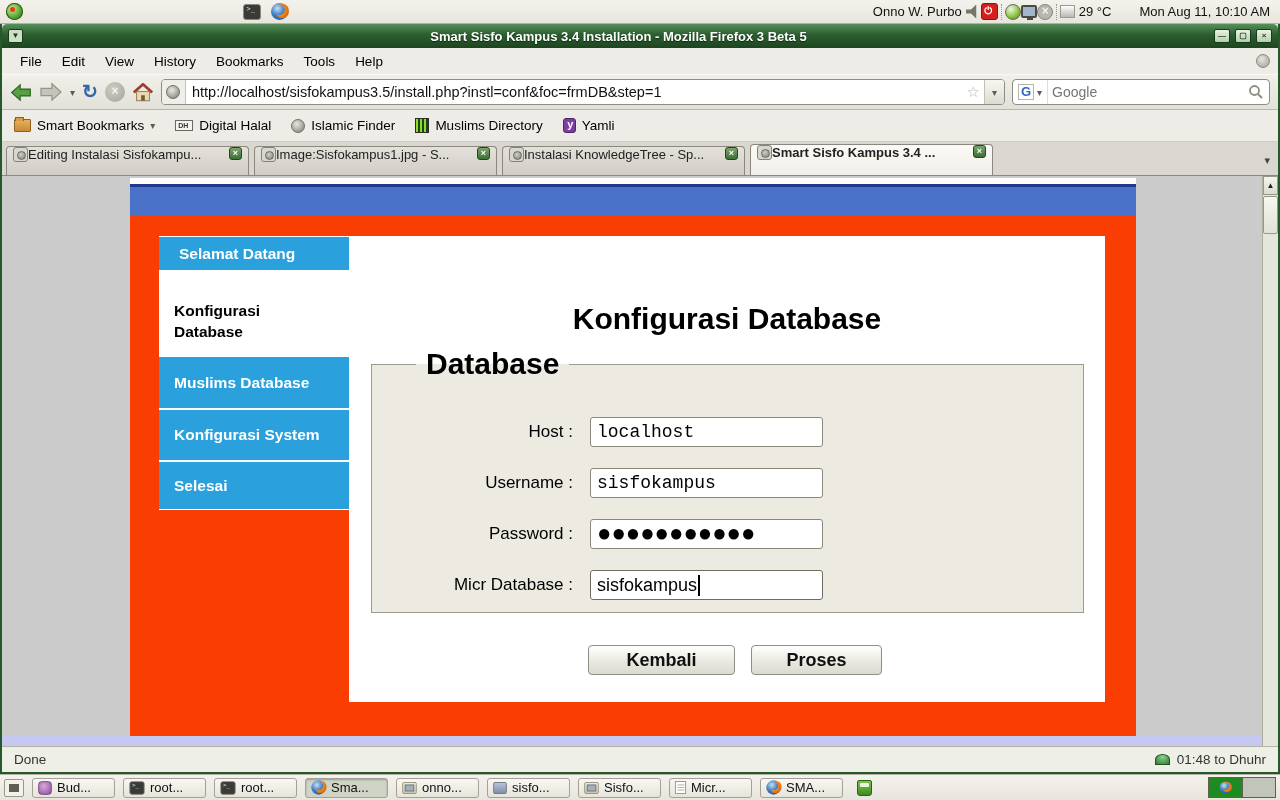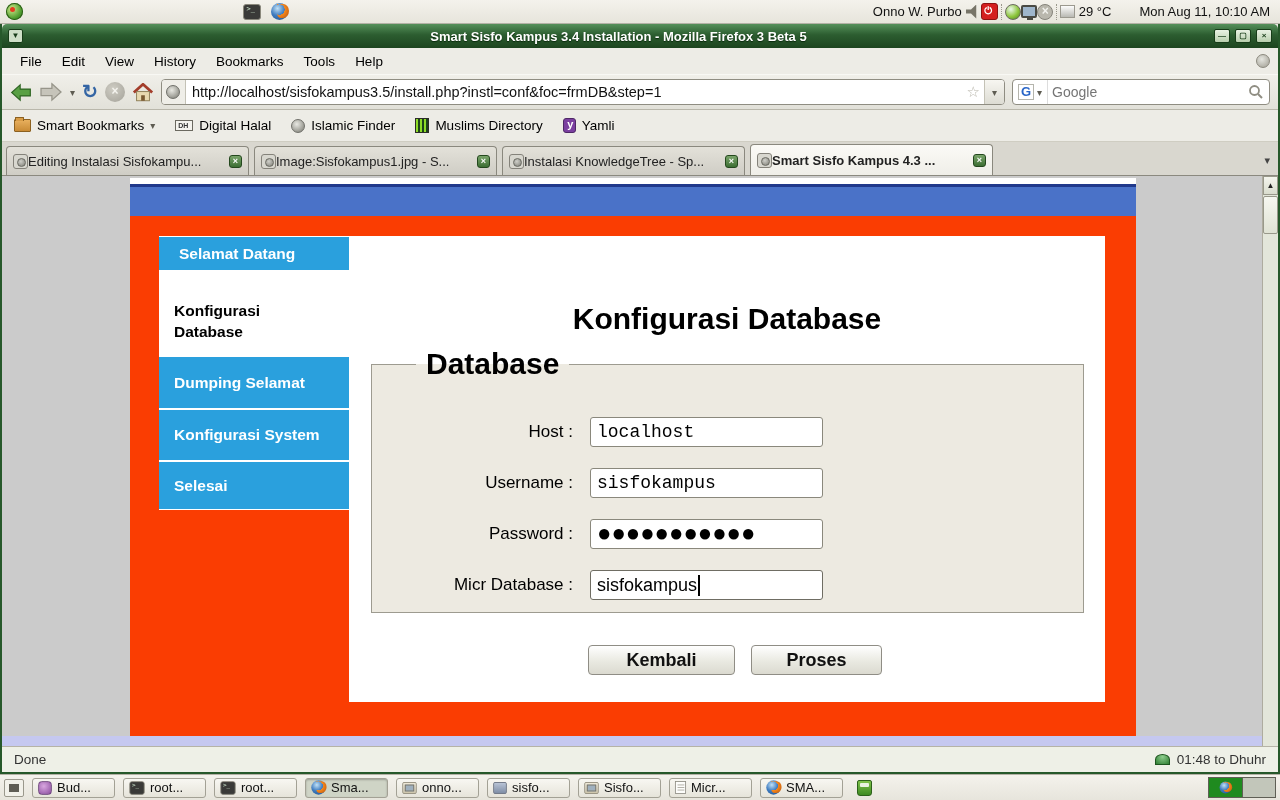--- a/index.html
+++ b/index.html
@@ -80,21 +80,21 @@
   .urldrop { width:20px; height:100%; border-left:1px solid #c4c2b6; background:linear-gradient(#f7f6f1,#dddcd3); display:flex; align-items:center; justify-content:center; }
   .searchbar { width:258px; height:26px; background:#fff; border:1px solid #8f8d82; border-radius:4px; display:flex; align-items:center; }
   .gseg { display:flex; align-items:center; gap:3px; padding:0 5px; height:100%; border-right:1px solid #ddd; }
   .gletter { width:16px; height:16px; border:1px solid #b5b5ad; font-weight:bold; color:#2a66c8; font-size:13px; text-align:center; line-height:14px; background:#fff; }
   .searchinput { flex:1; border:none; outline:none; font-size:14px; color:#9a988e; padding:0 4px; background:transparent; font-family:"Liberation Sans",sans-serif; }
 
   .bookbar { height:32px; background:#edece6; border-bottom:1px solid #cfcdc2; display:flex; align-items:center; gap:20px; padding:0 12px; font-size:13.5px; }
   .bkitem { display:flex; align-items:center; gap:6px; }
 
   .tabbar { height:34px; background:#d9d7cf; border-bottom:1px solid #8b897f; position:relative; display:flex; align-items:flex-end; padding:0 4px; }
-  .tab { width:243px; height:29px; margin-right:5px; border:1px solid #8a887e; border-bottom:none; border-radius:4px 4px 0 0; background:linear-gradient(#e3e1d9,#cfcdc5); display:flex; align-items:center; gap:0; padding:0 6px; font-size:13px; color:#222; }
+  .tab { width:243px; height:29px; margin-right:5px; border:1px solid #8a887e; border-bottom:none; border-radius:4px 4px 0 0; background:linear-gradient(#e3e1d9,#cfcdc5); display:flex; align-items:flex-start; gap:0; padding:0 6px; font-size:13px; color:#222; }
   .tab.active { background:linear-gradient(#fbfaf6,#efeee8); font-weight:bold; height:31px; }
   .tab .tlabel { flex:1; white-space:nowrap; overflow:hidden; }
   .tclose { width:13px; height:13px; background:linear-gradient(#7aa56b,#3c6e33); border:1px solid #24481e; border-radius:3px; color:#fff; font-size:9px; font-weight:bold; text-align:center; line-height:11px; }
   .alltabs { position:absolute; right:8px; bottom:8px; font-size:11px; color:#444; }
 
   
   .viewport { position:relative; height:570px; background:#cbcbcb; overflow:hidden; }
   .pg-cap   { position:absolute; left:128px; width:1006px; top:2px; height:6px; background:#fff; }
   .pg-navy  { position:absolute; left:128px; width:1006px; top:8px; height:3px; background:#20398b; }
   .pg-blue  { position:absolute; left:128px; width:1006px; top:11px; height:29px; background:#4a72c8; }
@@ -266,40 +266,40 @@
         <span class="tlabel">Image:Sisfokampus1.jpg - S...</span>
         <span class="tclose">×</span>
       </div>
       <div class="tab">
         <span class="ic ic-favicon"></span>
         <span class="tlabel">Instalasi KnowledgeTree - Sp...</span>
         <span class="tclose">×</span>
       </div>
       <div class="tab active">
         <span class="ic ic-favicon"></span>
-        <span class="tlabel">Smart Sisfo Kampus 4.3 ...</span>
+        <span class="tlabel">Smart Sisfo Kampus 3.4 ...</span>
         <span class="tclose">×</span>
       </div>
       <span class="alltabs">▾</span>
     </div>
 
     <div class="viewport">
       <div class="pg-cap"></div>
       <div class="pg-navy"></div>
       <div class="pg-blue"></div>
       <div class="pg-orange"></div>
       <div class="pg-lavender"></div>
 
       <div class="sidebar">
         <div class="sbitem" style="top:1px; height:33px;padding-left:20px;">
             <span>Selamat Datang</span>
           </div>
         <div class="sbactive" style="top:50px; height:70px;"><span>Konfigurasi Database</span></div>
         <div class="sbitem" style="top:121px; height:51px;">
-            <span>Dumping Selamat</span>
+            <span>Muslims Database</span>
           </div>
         <div class="sbitem" style="top:174px; height:50px;">
             <span>Konfigurasi System</span>
           </div>
         <div class="sbitem" style="top:226px; height:47px;">
             <span>Selesai</span>
           </div>
       </div>
 
       <div class="mainpanel">

